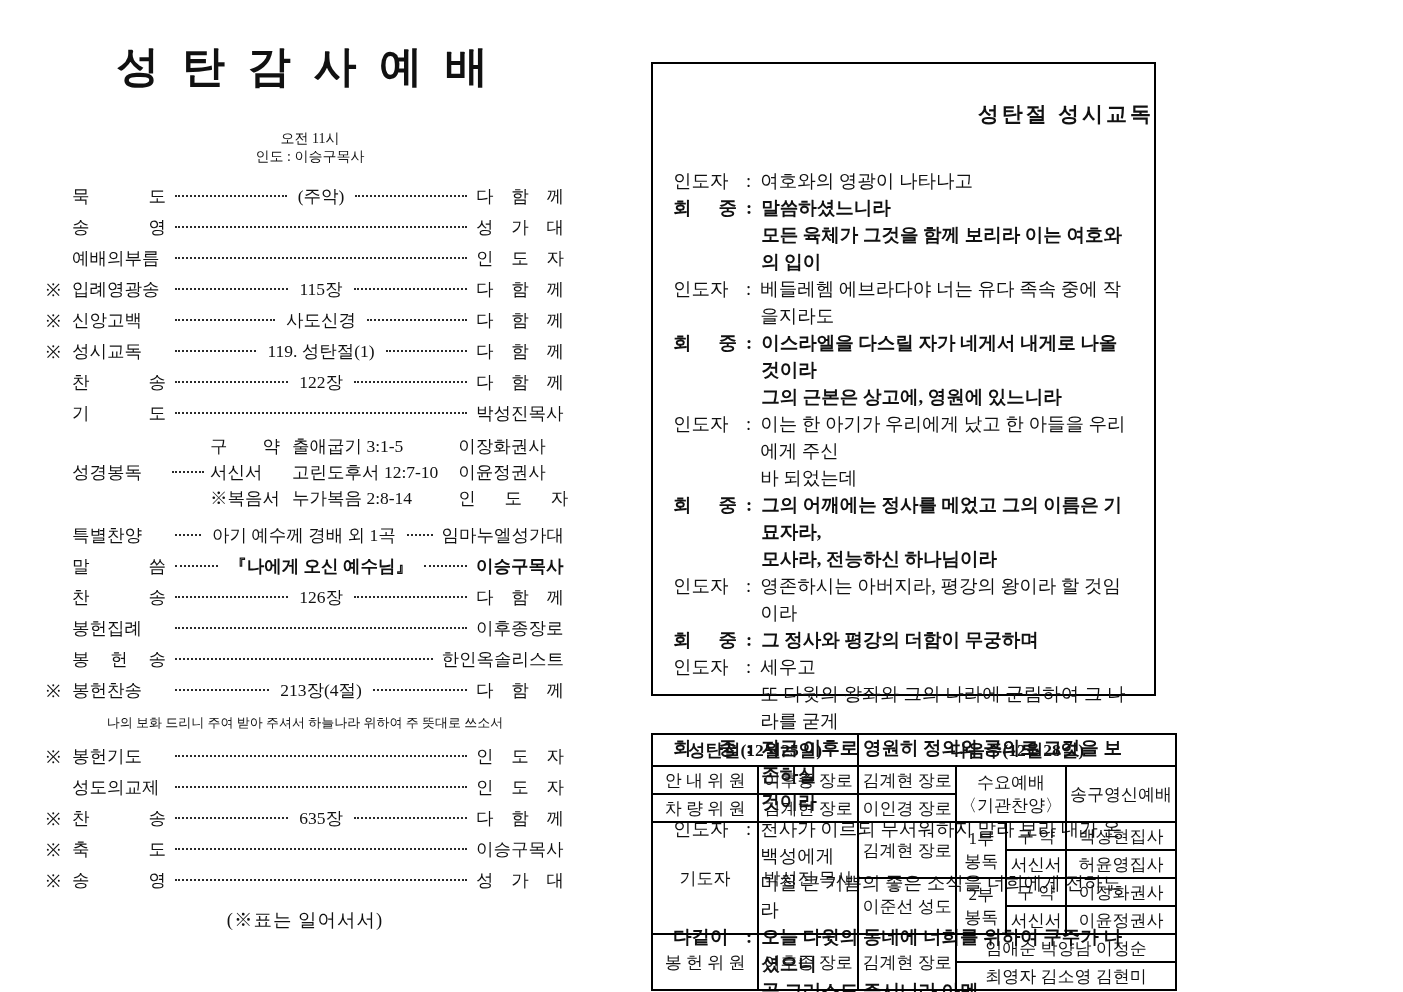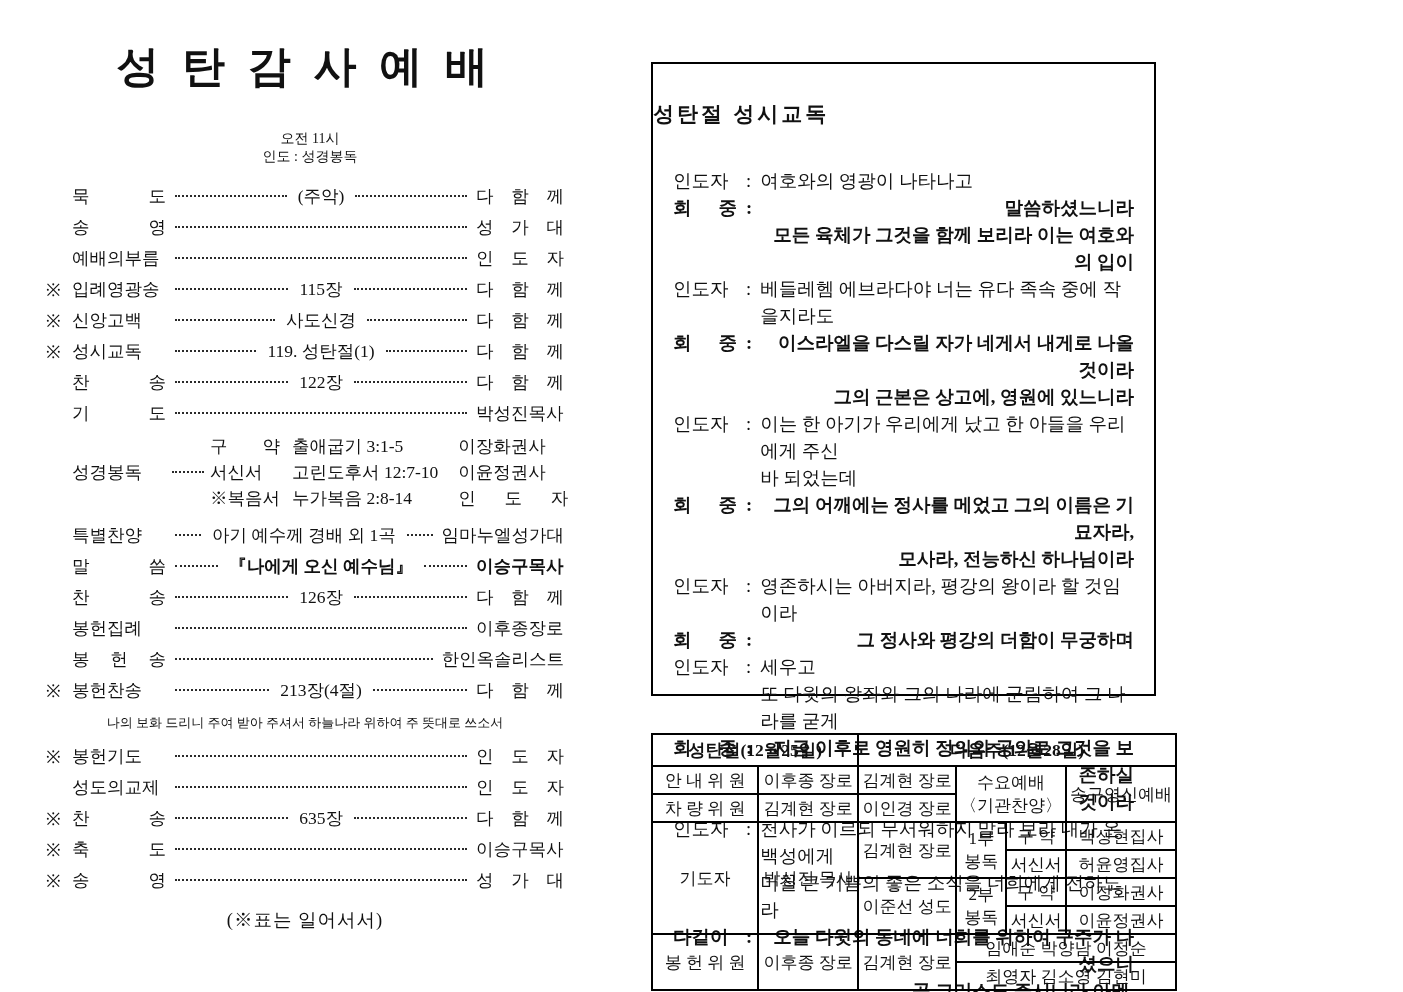--- a/index.html
+++ b/index.html
@@ -64,29 +64,29 @@
     text-align:center; font-size:18.5px; margin-top:12px; letter-spacing:1px;
   }
 
   
   .reading-box{
     position:absolute; left:651px; top:62px;
     width:501px; height:630px;
     border:2px solid #000;
   }
   .reading-title{
-    text-align:left; font-weight:bold; font-size:21px;
-    letter-spacing:3px; margin-top:36px;
+    text-align:right; font-weight:bold; font-size:21px;
+    letter-spacing:3px; margin-top:36px;margin-left:11px;
   }
   .reading-body{ margin:40px 20px 0 20px; font-size:18.5px; }
   .rr-line{ display:flex; line-height:27px; }
   .rr-speaker{ flex:none; width:64px; text-align-last:justify; white-space:nowrap; }
   .rr-colon{ flex:none; margin:0 9px; }
   .rr-text{ flex:1; }
-  .rr-line.bold{ font-weight:bold;text-align:right; }
+  .rr-line.bold{ font-weight:bold; }
 
   
   .duty-table{
     position:absolute; left:651px; top:733px;
     border-collapse:collapse;
     font-size:17px; table-layout:fixed;
   }
   .duty-table td{
     border:2px solid #000;
     text-align:center; vertical-align:middle;
@@ -99,21 +99,21 @@
 </head>
 <body>
 
 <div class="page">
 
   <div class="left-col">
     <h1 class="main-title">성 탄 감 사 예 배</h1>
 
     <div class="time-row">
       <span>오전 11시</span>
-      <span>인도 : 성경봉독</span>
+      <span>인도 : 이승구목사</span>
     </div>
 
     <div class="order-row">
       <span class="marker"></span>
       <span class="olabel">묵 도</span>
       <span class="dots"></span>
       <span class="ocenter">(주악)</span>
       <span class="dots"></span>
       <span class="oright">다 함 께</span>
     </div>

